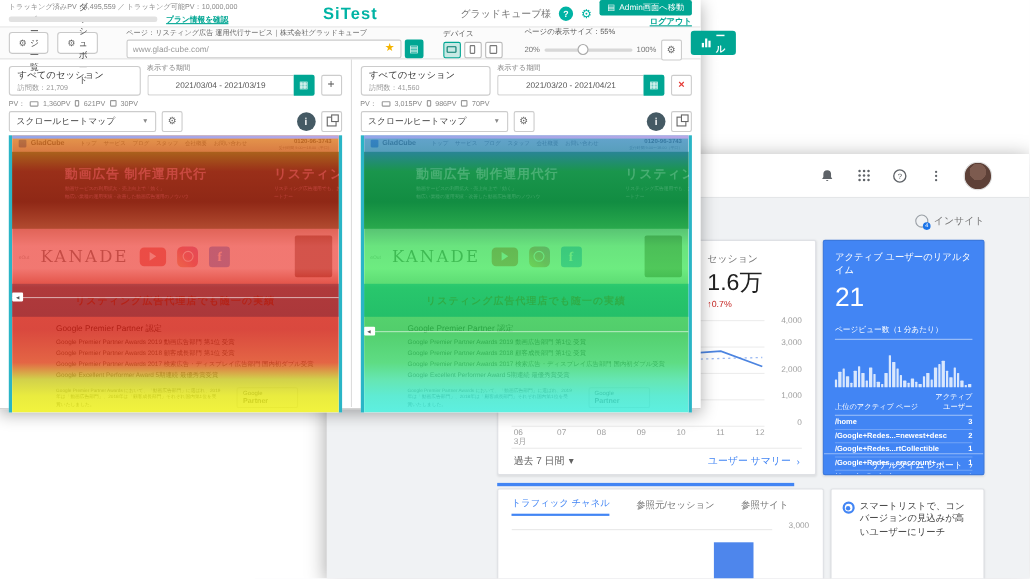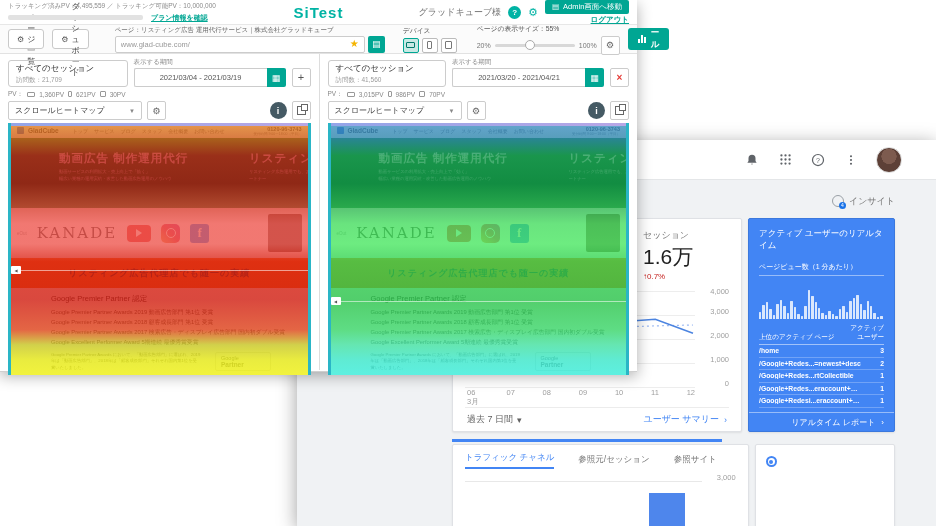--- a/index.html
+++ b/index.html
@@ -159,21 +159,21 @@
   .h-right{position:absolute;left:238px;top:13px;width:80px;overflow:hidden}
   .site-logos{height:50px;background:#fff;display:flex;align-items:center;padding:0 6px;gap:10px}
   .edge-t{font-size:4.5px;color:#888}
   .kanade{font-family:"DejaVu Serif","Liberation Serif",serif;font-size:15px;letter-spacing:2px;color:#222}
   .yt{width:24px;height:17px;background:#e02424;border-radius:4px;display:flex;align-items:center;justify-content:center}
   .yt::after{content:"";border-left:6px solid #fff;border-top:4px solid transparent;border-bottom:4px solid transparent}
   .ig{width:19px;height:19px;border-radius:5px;background:linear-gradient(45deg,#f09433,#e6683c,#dc2743,#cc2366,#bc1888);display:flex;align-items:center;justify-content:center}
   .ig::after{content:"";width:8px;height:8px;border:1.5px solid #fff;border-radius:50%}
   .fb{width:19px;height:19px;background:#1877f2;border-radius:3px;color:#fff;font-weight:bold;font-size:12px;display:flex;align-items:center;justify-content:center;font-family:"Liberation Serif",serif}
   .r-img{margin-left:auto;width:34px;height:38px;background:#6b4a3f;border-radius:2px}
-  .site-achv{height:30px;background:#f97316;display:flex;align-items:center;justify-content:center;font-size:9px;font-weight:bold;color:#333;letter-spacing:1px}
+  .site-achv{height:30px;background:#0ea5e9;display:flex;align-items:center;justify-content:center;font-size:9px;font-weight:bold;color:#333;letter-spacing:1px}
   .site-awards{padding:6px 0 0 40px}
   .award-head{font-size:7.5px;color:#333;margin-bottom:3px}
   .s-award{font-size:5.8px;color:#444;line-height:1.75}
   .site-bottom{margin-top:4px;padding-left:40px;display:flex;gap:14px;align-items:flex-start}
   .s-para{width:150px;font-size:4.3px;color:#666;line-height:1.6}
   .gbadge{width:56px;background:#fff;border:1px solid #e0e0e0;border-radius:2px;padding:2px 5px}
   .gbadge .g1{font-size:5.5px;color:#5f6368}
   .gbadge .g2{font-size:6.5px;color:#757575;font-weight:bold}
 </style>
 </head>
@@ -266,20 +266,21 @@
                 <span>▾</span>
               </span>
             <span class="ov-link">
                 <span>ユーザー サマリー</span>
                 <span>›</span>
               </span>
           </div>
         </div>
         <div class="ga-card ga-realtime">
           <div class="rt-title">アクティブ ユーザーのリアルタイム</div>
+          <div class="rt-value">21</div>
           <div class="rt-chartlabel">ページビュー数（1 分あたり）</div>
           <div class="rt-bars">
               <div class="rt-bar" style="height: 18%;"></div>
               <div class="rt-bar" style="height: 35%;"></div>
               <div class="rt-bar" style="height: 42%;"></div>
               <div class="rt-bar" style="height: 25%;"></div>
               <div class="rt-bar" style="height: 10%;"></div>
               <div class="rt-bar" style="height: 38%;"></div>
               <div class="rt-bar" style="height: 48%;"></div>
               <div class="rt-bar" style="height: 32%;"></div>
@@ -354,20 +355,21 @@
             </div>
           <div class="acq-chart" id="acq-chart">
               <div class="acq-grid" style="top: 8px;"></div>
               <div class="acq-ylab" style="top: 0px;">3,000</div>
               <div class="acq-bar" style="left: 184px; top: 20.1px;"></div>
             </div>
         </div>
         <div class="ga-card ga-smart">
           <div class="sm-head">
             <span class="tgt"></span>
+            <span class="sm-title">スマートリストで、コンバージョンの見込みが高いユーザーにリーチ</span>
           </div>
 
         </div>
       </div>
     </div>
   </div>
 
   <div class="st-window">
     <div class="st-topbar">
       <div class="track">

